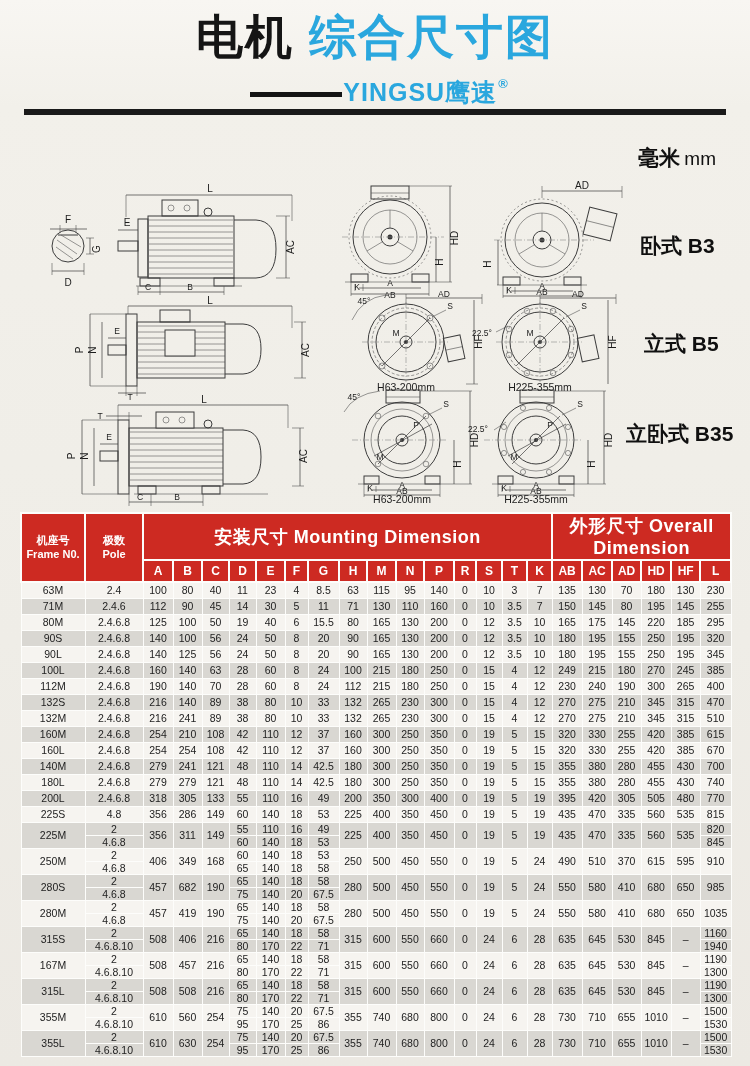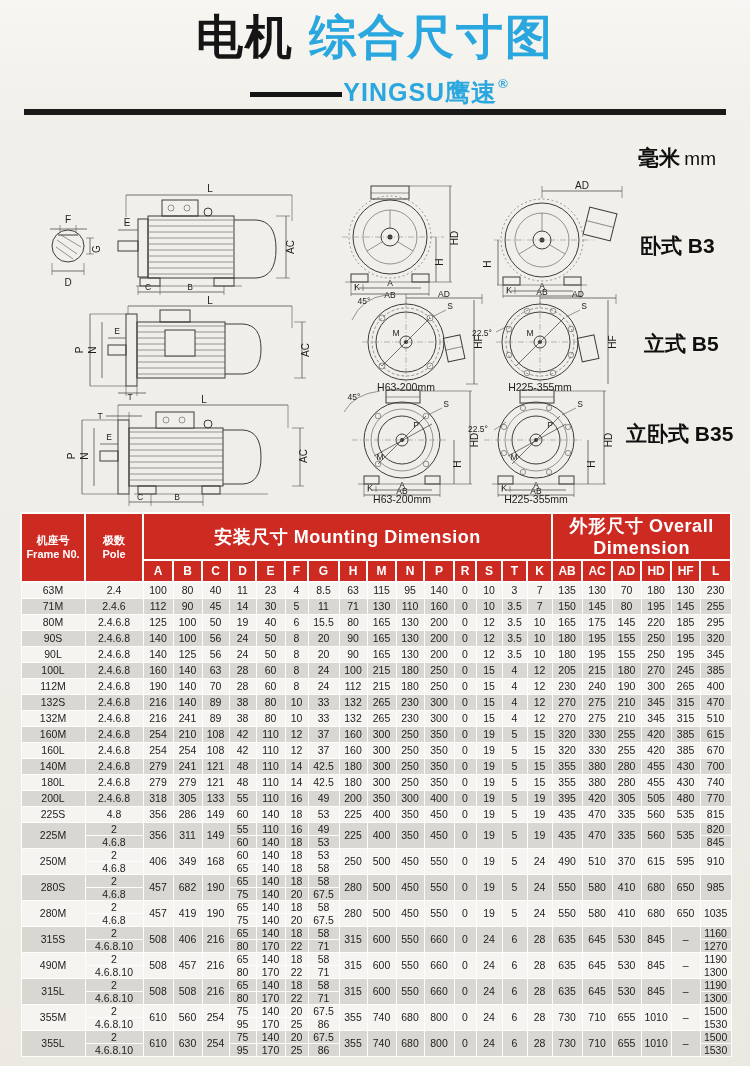--- a/index.html
+++ b/index.html
@@ -617,21 +617,21 @@
             <td>8</td>
             <td>24</td>
             <td>100</td>
             <td>215</td>
             <td>180</td>
             <td>250</td>
             <td>0</td>
             <td>15</td>
             <td>4</td>
             <td>12</td>
-            <td>205</td>
+            <td>249</td>
             <td>215</td>
             <td>180</td>
             <td>270</td>
             <td>245</td>
             <td>385</td>
           </tr>
           <tr class="w f">
             <td>112M</td>
             <td>2.4.6.8</td>
             <td>190</td>
@@ -1009,24 +1009,24 @@
             <td rowspan="2">845</td>
             <td rowspan="2">–</td>
             <td>1160</td>
           </tr>
           <tr class="g s">
             <td>4.6.8.10</td>
             <td>80</td>
             <td>170</td>
             <td>22</td>
             <td>71</td>
-            <td>1270</td>
+            <td>1940</td>
           </tr>
           <tr class="w s">
-            <td rowspan="2">490M</td>
+            <td rowspan="2">167M</td>
             <td>2</td>
             <td rowspan="2">508</td>
             <td rowspan="2">457</td>
             <td rowspan="2">216</td>
             <td>65</td>
             <td>140</td>
             <td>18</td>
             <td>58</td>
             <td rowspan="2">315</td>
             <td rowspan="2">600</td>

